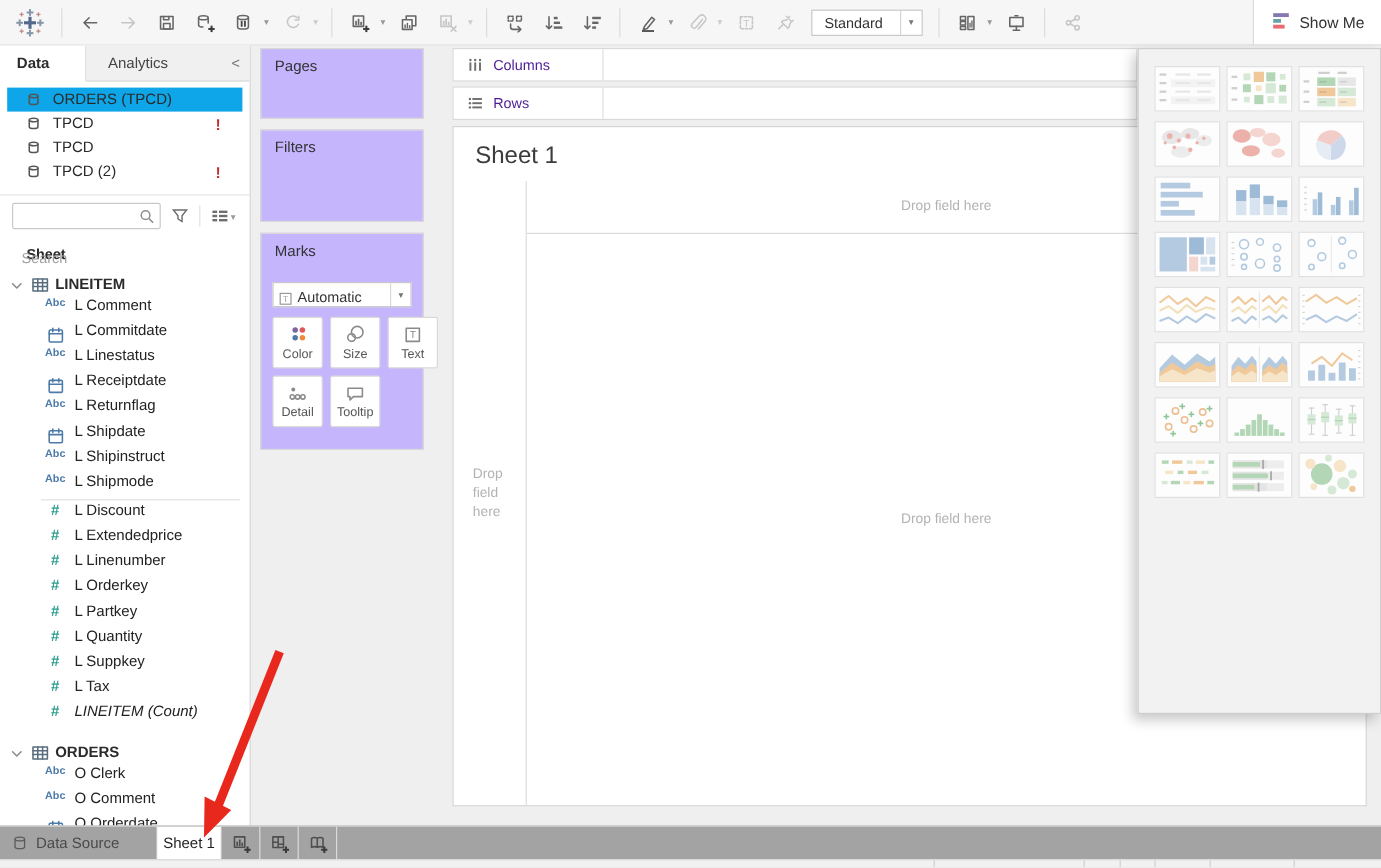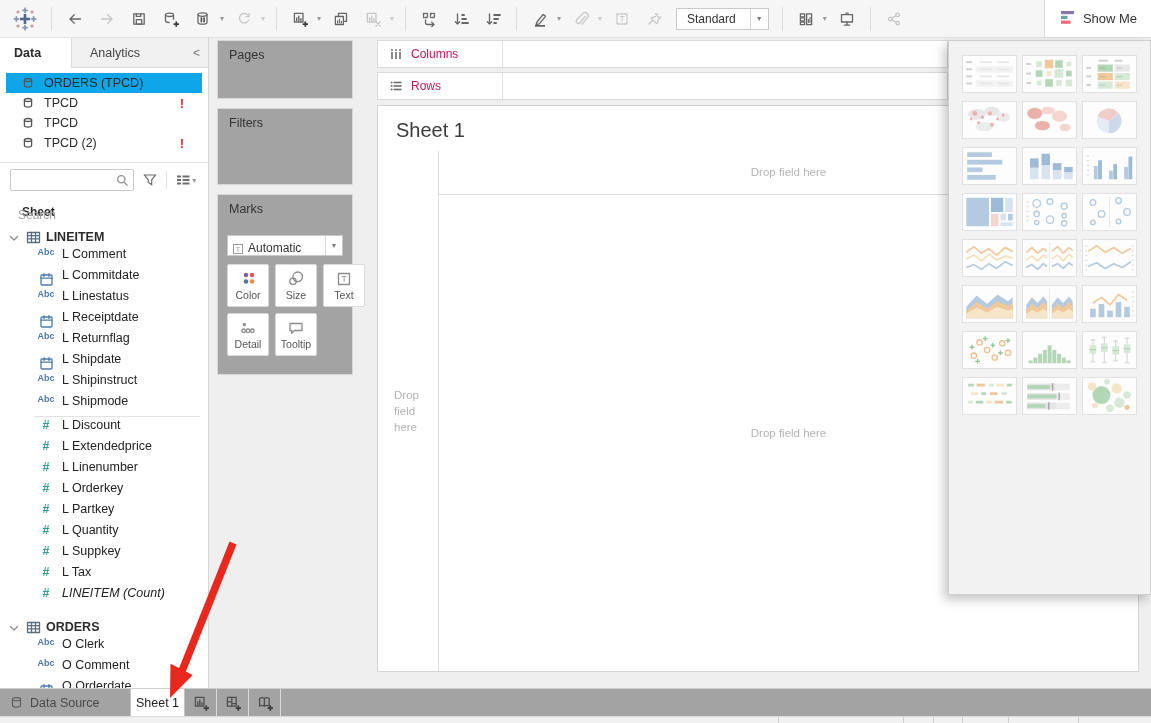--- a/index.html
+++ b/index.html
@@ -63,21 +63,21 @@
   .field-row { height:21px; display:flex; align-items:flex-start; font-size:12.5px; color:#222; position:relative; }
   .field-row .f-icon { position:absolute; left:36px; width:20px; text-align:center; }
   .f-icon.str { color:#4c7ba8; font-size:9px; font-weight:bold; letter-spacing:0; }
   .f-icon.num { color:#2f9e8e; font-size:12.5px; font-weight:bold; }
   .f-icon.date { color:#4c7ba8; top:4px; }
   .field-row .lbl { margin-left:62px; white-space:nowrap; }
   .field-row .lbl.italic { font-style:italic; }
   .field-sep { border-top:1px solid #e2e2e2; margin:1px 8px 1px 34px; }
 
   
-  .card { position:absolute; left:217px; width:136px; background:#a3a3a3; border:1px solid #d8d8d8;
+  .card { position:absolute; left:217px; width:136px; background:#c4b5fd; border:1px solid #d8d8d8;
           font-size:12.5px; color:#333; }
   .card .card-label { padding:7px 0 0 11px; }
   #card-pages  { top:40px; height:59px; }
   #card-filters{ top:108px; height:77px; }
   #card-marks  { top:194px; height:181px; }
   .marks-dd { display:flex; align-items:flex-end; height:21px; margin:19px 9px 0 9px; background:#fff;
               border:1px solid #c9c9c9; }
   .marks-dd .mt-icon { width:20px; display:flex; justify-content:center; color:#9a9a9a; }
   .marks-dd .lbl { flex:1; font-size:12px; color:#333; }
   .marks-dd .dd { width:17px; align-self:stretch; border-left:1px solid #d9d9d9; display:flex;
@@ -88,21 +88,21 @@
   .mark-btn .lbl { font-size:10.5px; color:#555; }
   .mark-btn .ic { color:#8a8a8a; height:17px; display:flex; align-items:center; }
 
   
   .shelf { position:absolute; left:377px; width:571px; height:28px; background:#fff;
            border:1px solid #d9d9d9; display:flex; align-items:center; }
   #shelf-cols { top:40px; } #shelf-rows { top:72px; }
   .shelf .head { width:125px; align-self:stretch; display:flex; align-items:center; gap:8px;
                  padding-left:11px; border-right:1px solid #e0e0e0; }
   .shelf .head .ic { color:#6e6e6e; display:flex; }
-  .shelf .head .lbl { font-size:12px; color:#be185d; }
+  .shelf .head .lbl { font-size:12px; color:#4c1d95; }
 
   
   .canvas { position:absolute; left:377px; top:105px; width:762px; height:567px; background:#fff;
             border:1px solid #d4d4d4; }
   .sheet-title { position:absolute; left:18px; top:13px; font-size:20px; color:#3b3b3b; }
   .cv-vline { position:absolute; left:60px; top:45px; bottom:0; width:1px; background:#dcdcdc; }
   .drop-top { position:absolute; left:61px; top:45px; right:0; height:44px; border-bottom:1px solid #dcdcdc;
               display:flex; align-items:center; justify-content:center; }
   .drop-left { position:absolute; left:0; top:45px; width:60px; bottom:0; display:flex; align-items:center; }
   .drop-left span { padding-left:16px; width:36px; }

